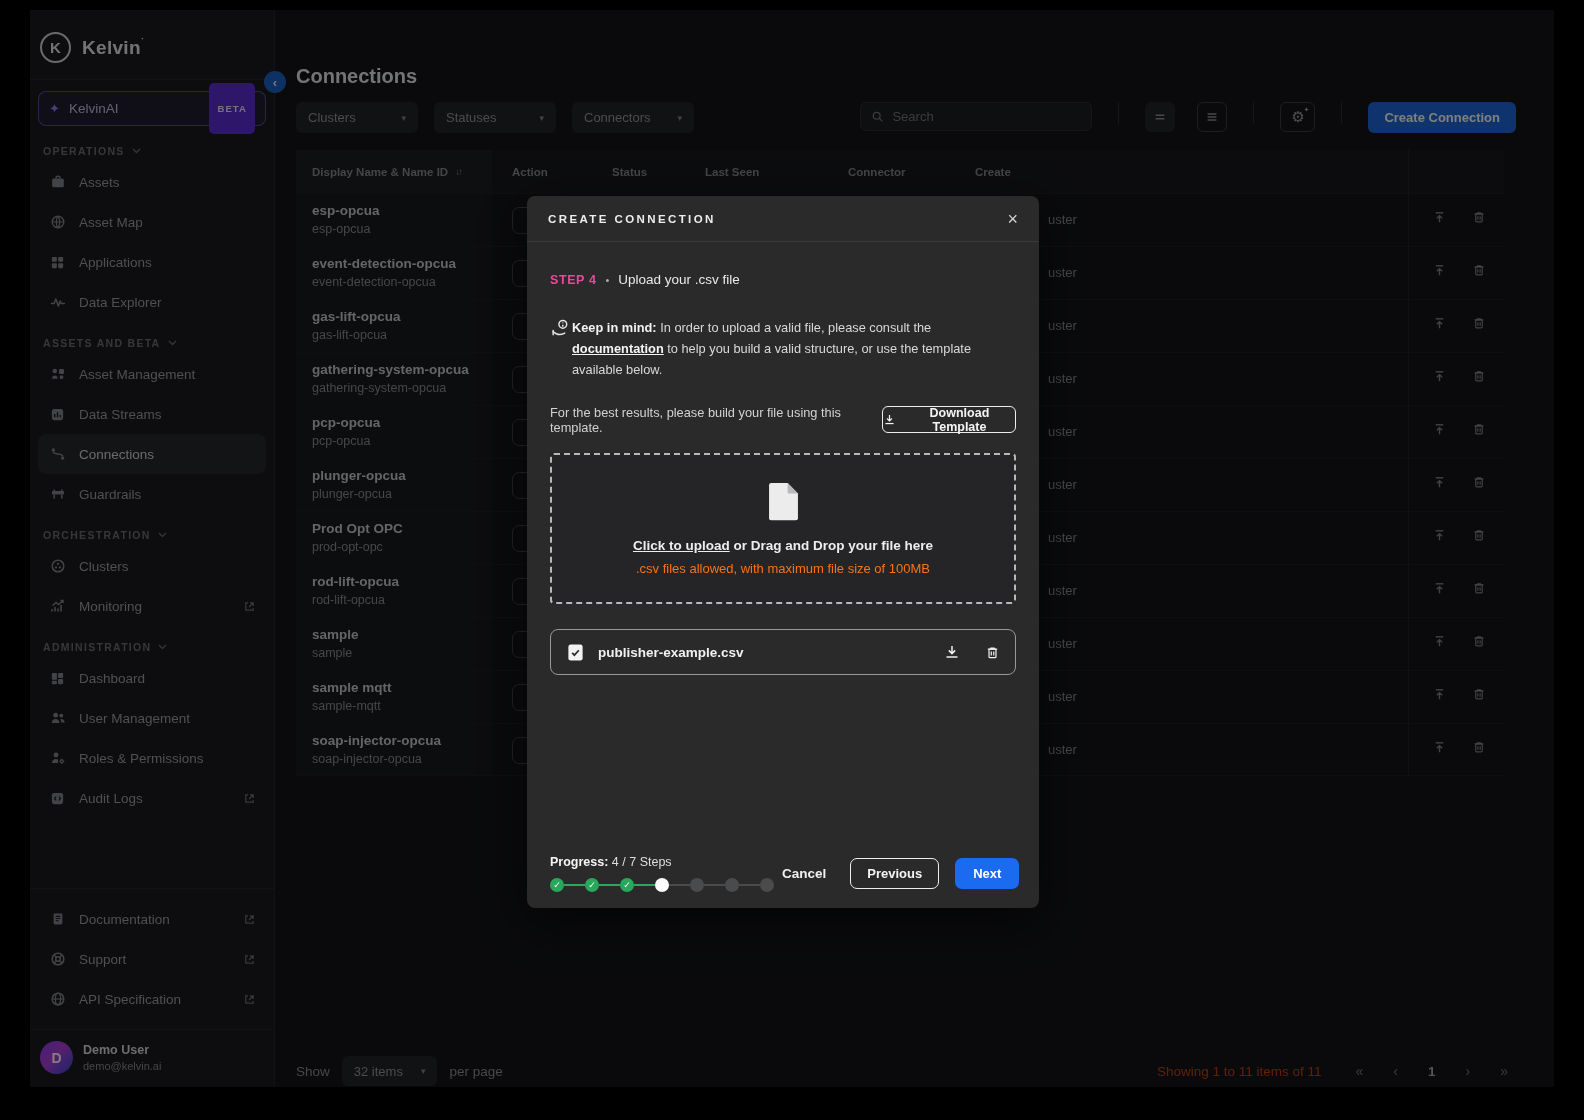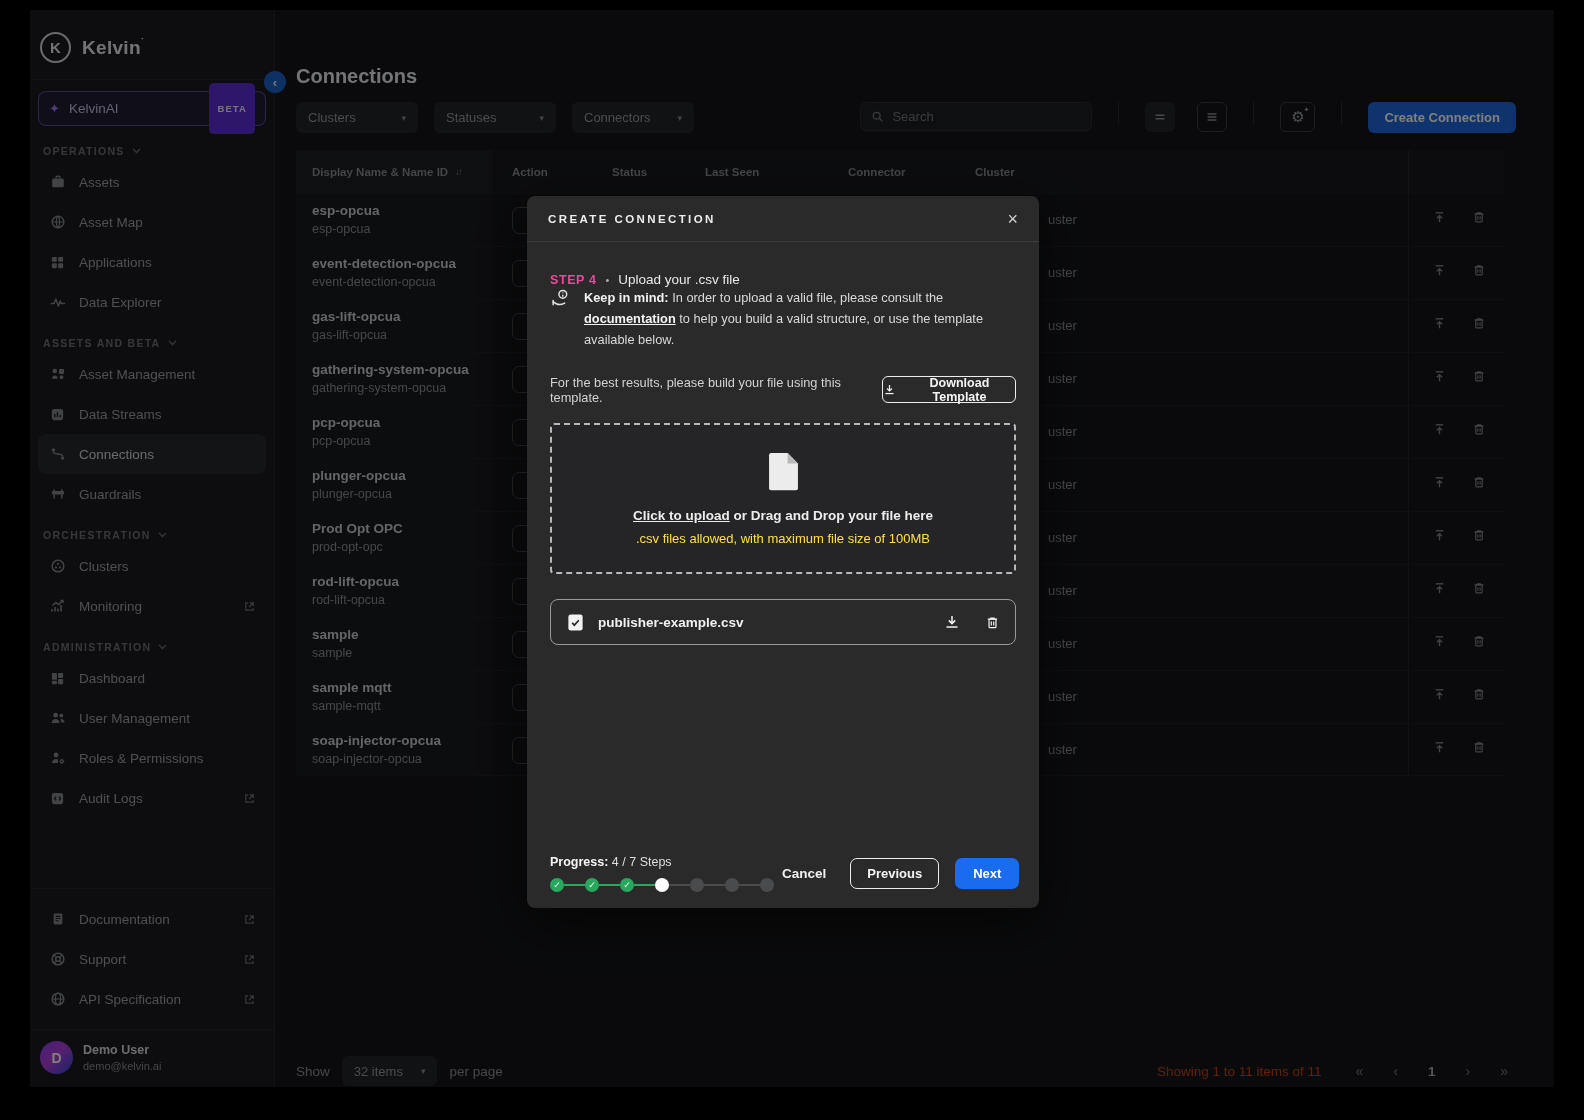--- a/index.html
+++ b/index.html
@@ -75,32 +75,32 @@
   .overlay { position:fixed; inset:0; background:rgba(0,0,0,0.5); z-index:10; }
   .modal { position:fixed; left:527px; top:196px; width:512px; height:712px; background:#2a2a2b; border-radius:8px; z-index:20; box-shadow:0 14px 50px rgba(0,0,0,.55); }
   .m-header { height:46px; display:flex; align-items:center; padding:0 21px; border-bottom:1px solid #3a3b3d; }
   .m-title { font-size:11.5px; font-weight:700; letter-spacing:2.4px; color:#ededee; }
   .m-close { margin-left:auto; color:#d2d2d3; font-size:18px; line-height:1; background:none; border:none; font-family:inherit; }
   .m-body { padding:0 23px; position:relative; height:666px; }
   .step-row { display:flex; align-items:center; gap:9px; padding-top:30px; }
   .step-label { font-weight:800; font-size:12.5px; letter-spacing:.6px; color:#ec4899; }
   .step-dot { color:#a9abae; font-size:11px; }
   .step-title { font-size:13.5px; color:#e9e9ea; }
-  .note { display:flex; gap:12px; }
+  .note { display:flex; margin-top:30px; }
   .note-icon { width:22px; color:#e4e4e5; flex:0 0 auto; margin-top:1px; }
   .note-text { font-size:12.8px; line-height:21px; color:#d9d9da; max-width:432px; }
   .note-text b { color:#f2f2f3; }
   .note-link { color:#f4f4f5; font-weight:700; text-decoration:underline; }
   .tpl-row { display:flex; align-items:center; margin-top:26px; justify-content:space-between; height:27px; }
   .tpl-text { font-size:12.8px; color:#d2d2d3; }
   .tpl-btn { height:27px; border:1px solid #ededee; border-radius:6px; background:transparent; color:#f4f4f5; font-weight:700; font-size:12.5px; display:flex; align-items:center; gap:8px; padding:0 0; font-family:inherit; }
   .dropzone { margin-top:20px; height:151px; border:2px dashed #b7b8b9; border-radius:4px; background:#252527; display:flex; flex-direction:column; align-items:center; justify-content:center; }
   .dz-main { margin-top:15px; font-size:13.5px; font-weight:700; color:#ededee; }
   .dz-link { text-decoration:underline; }
-  .dz-hint { margin-top:8px; font-size:13px; color:#fde047; font-weight:400; }
+  .dz-hint { margin-top:8px; font-size:13px; color:#f97316; font-weight:400; }
   .file-row { margin-top:25px; height:46px; border:1px solid #98999b; border-radius:8px; display:flex; align-items:center; padding:0 15px; gap:13px; }
   .file-name { font-size:13.5px; font-weight:700; color:#f1f1f2; }
   .file-actions { margin-left:auto; display:flex; gap:25px; color:#f0f0f1; align-items:center; }
   .m-footer { position:absolute; left:23px; right:23px; bottom:16px; display:flex; align-items:center; }
   .progress-label { font-size:12.5px; color:#dedede; }
   .progress-label b { font-weight:800; color:#f5f5f5; }
   .stepper { display:flex; align-items:center; margin-top:9px; }
   .step-circle { width:14px; height:14px; border-radius:50%; display:flex; align-items:center; justify-content:center; font-size:9px; color:#fff; flex:0 0 auto; }
   .step-circle.done { background:#27a85c; }
   .step-circle.current { background:#ffffff; }
@@ -441,21 +441,21 @@
         <div class="th" style="left:316px">
             <span>Status</span>
           </div>
         <div class="th" style="left:409px">
             <span>Last Seen</span>
           </div>
         <div class="th" style="left:552px">
             <span>Connector</span>
           </div>
         <div class="th" style="left:679px">
-            <span>Cluster</span>
+            <span>Create</span>
           </div>
       </div>
 
       <div>
 
           <div class="row">
             <div class="rname">esp-opcua</div>
             <div class="rid">esp-opcua</div>
             <button class="raction">
               <span class="sq"></span>

